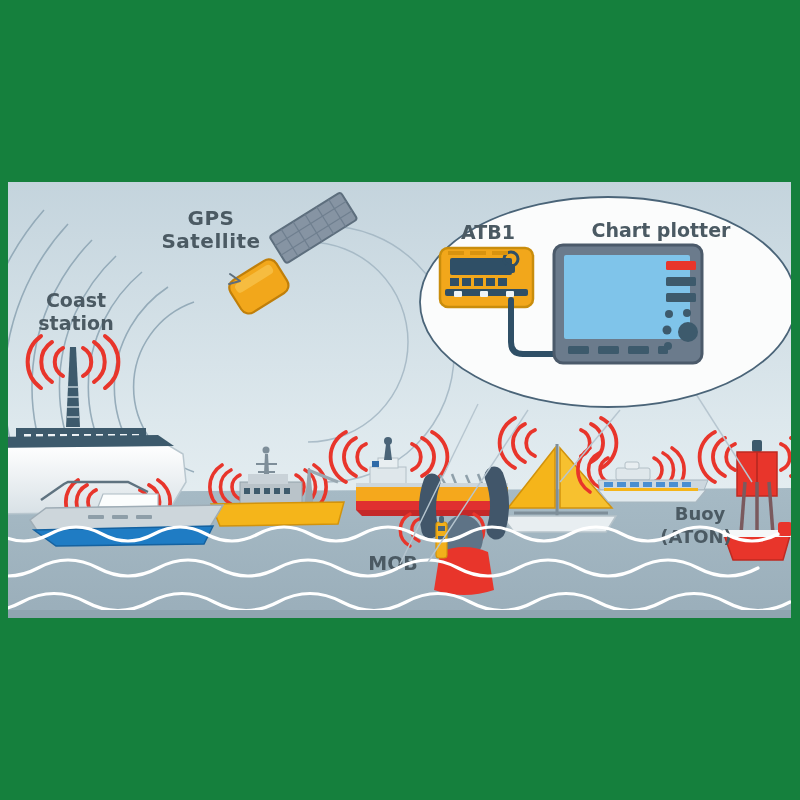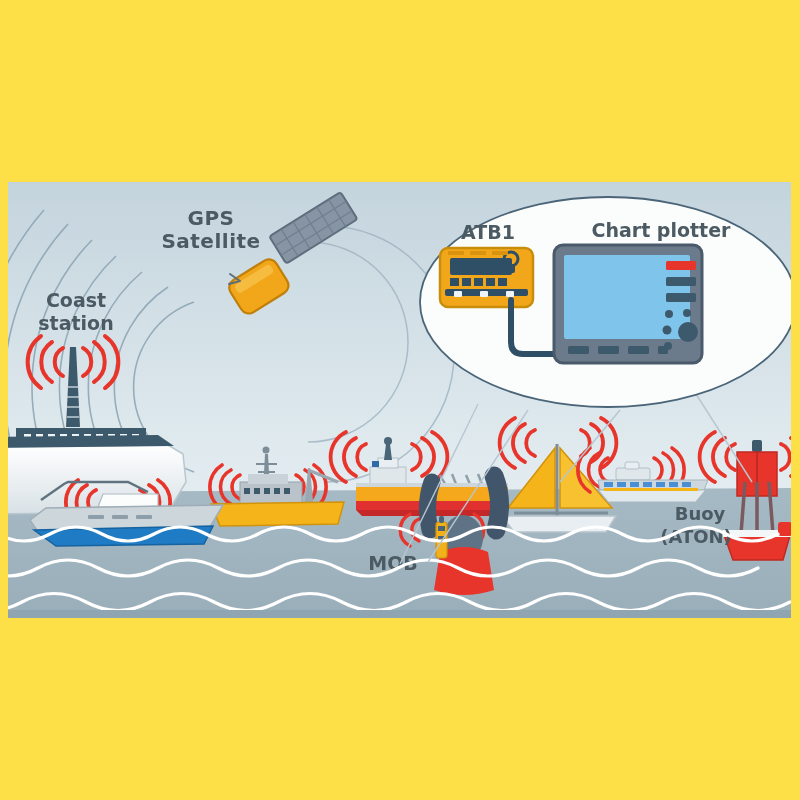--- a/index.html
+++ b/index.html
@@ -11,21 +11,21 @@
   body {
     width: 800px;
     height: 800px;
     font-family: "Liberation Sans", sans-serif;
     overflow: hidden;
   }
   #stage {
     position: relative;
     width: 800px;
     height: 800px;
-    background: #fde047;
+    background: #15803d;
   }
   #scene {
     position: absolute;
     left: 8px;
     top: 182px;
     width: 783px;
     height: 436px;
     overflow: hidden;
   }
   svg.figure { display: block; }

